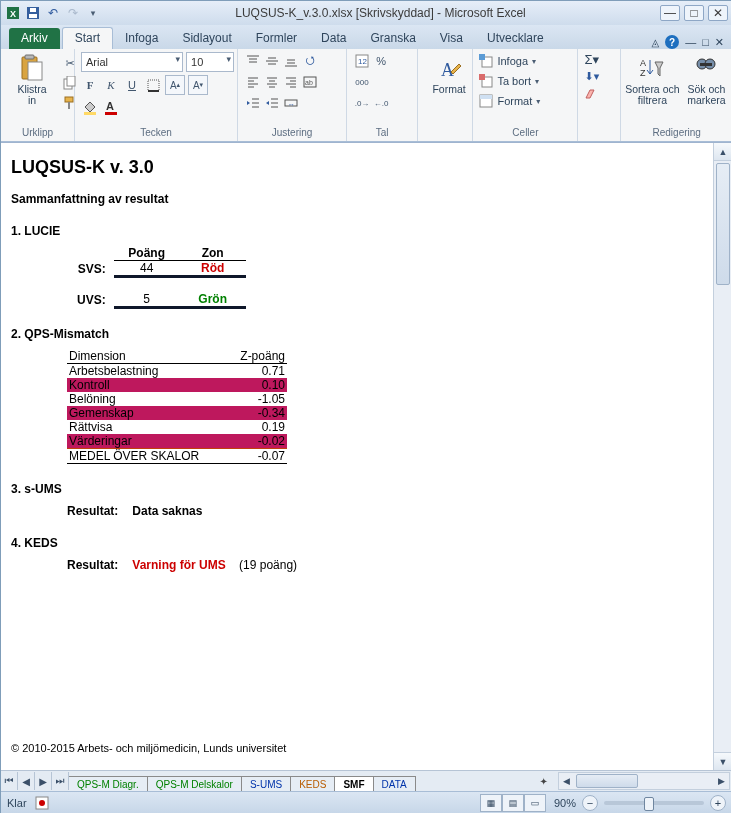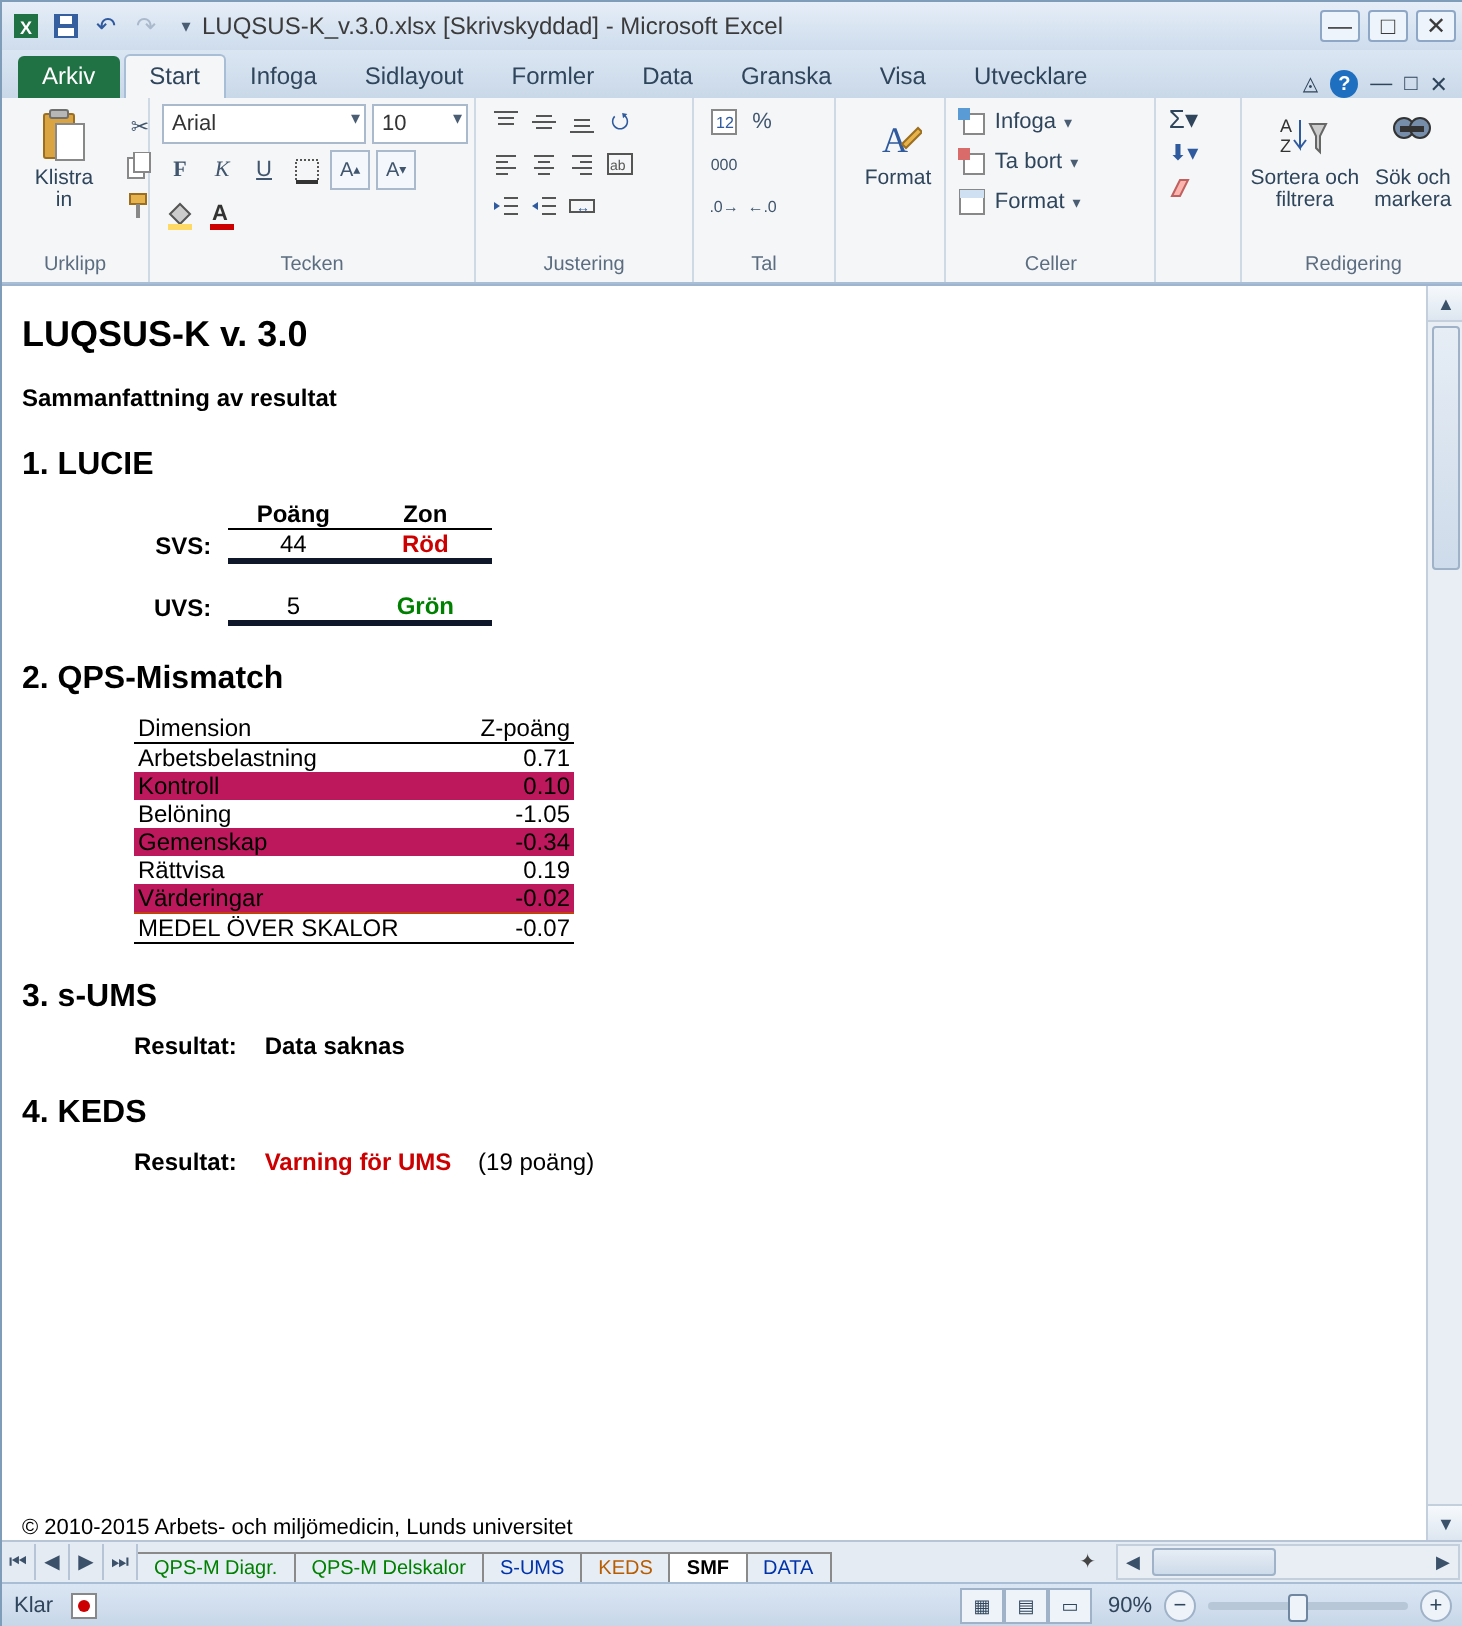--- a/index.html
+++ b/index.html
@@ -1,20 +1,20 @@
 <!DOCTYPE html>
 <html><head>
 <meta charset="utf-8">
 <style>
 html,body{margin:0;padding:0;font-family:"Segoe UI",Tahoma,sans-serif;font-size:11px;color:#444;background:#fff;height:100%;overflow:hidden}
 .window{width:731px;height:813px;border:1px solid #7f9db9;display:flex;flex-direction:column;background:linear-gradient(#dde7f2,#cad9ea)}
 .titlebar{height:24px;display:flex;align-items:center;padding:0 4px;background:linear-gradient(#e6eef8,#cedcec);font-size:12px;color:#3b3b3b}
 .titlebar .qat{display:flex;align-items:center;gap:4px}
 .titlebar .qat span{width:16px;height:16px;display:inline-flex;align-items:center;justify-content:center}
-.titlebar .title{flex:1;}
+.titlebar .title{flex:1;text-align:center}
 .titlebar .winbtns{display:flex;gap:4px}
 .titlebar .winbtns span{width:18px;height:14px;border:1px solid #8ea7c6;background:#eef4fb;display:inline-flex;align-items:center;justify-content:center;border-radius:2px}
 .tabs{display:flex;align-items:flex-end;height:24px;padding-left:8px;background:linear-gradient(#dbe6f3,#c9d8e8)}
 .tabs .filetab{background:#207245;color:#fff;padding:3px 12px 4px;border-radius:3px 3px 0 0;font-size:12px;margin-right:2px}
 .tabs .tab{padding:3px 12px 4px;color:#2f455c;font-size:12px;cursor:default}
 .tabs .tab.active{background:#f5f6f7;border:1px solid #a8bdd6;border-bottom:none;border-radius:3px 3px 0 0;font-weight:400}
 .tabs .help{margin-left:auto;display:flex;align-items:center;gap:6px;padding-right:8px;color:#2f455c}
 .ribbon{background:#f5f6f7;border-bottom:1px solid #a8bdd6;display:flex;height:92px}
 .group{border-right:1px solid #cfd9e5;padding:3px 6px 2px;display:flex;flex-direction:column;position:relative;min-width:0}
 .group .body{flex:1;display:flex;align-items:flex-start;gap:4px}
@@ -32,21 +32,21 @@
 .combo.font{width:82px}
 .combo.size{width:28px}
 .lbtn{width:16px;height:18px;border:1px solid #aab9cc;background:#f4f7fb;display:inline-flex;align-items:center;justify-content:center;font-size:10px;color:#333}
 .rowstack{display:flex;flex-direction:column;gap:2px;align-items:flex-start;font-size:11px;color:#2f455c}
 .rowstack .line{display:flex;align-items:center;gap:4px;height:18px}
 .rowstack .line .t{white-space:nowrap}
 .content{flex:1;display:flex;background:#fff;border-top:1px solid #9fb4cf;overflow:hidden}
 .sheet{flex:1;padding:14px 18px 0 10px;font-family:Arial,sans-serif;color:#000;overflow:hidden;position:relative}
 .sheet h1{font-size:18px;font-weight:bold;margin:0 0 14px;font-family:Arial}
 .sheet .sec{font-size:12px;font-weight:bold;margin:0 0 10px}
-.sheet .sub{font-size:16px;font-weight:bold;margin:18px 0 8px}
+.sheet .sub{font-size:12px;font-weight:bold;margin:18px 0 8px}
 .lucie{margin-left:56px}
 .lucie table{border-collapse:collapse}
 .lucie th{font-size:12px;font-weight:bold;text-align:center;padding:0 10px;border-bottom:1px solid #000}
 .lucie td{font-size:12px;text-align:center;padding:0 10px}
 .lucie .rowlbl{font-size:12px;font-weight:bold;text-align:right;padding-right:8px}
 .lucie .val{border-bottom:3px solid #0f172a;min-width:46px}
 .lucie .zred{color:#cc0000;font-weight:bold}
 .lucie .zgreen{color:#008000;font-weight:bold}
 .qps{margin-left:56px}
 .qps table{border-collapse:collapse;width:220px}

